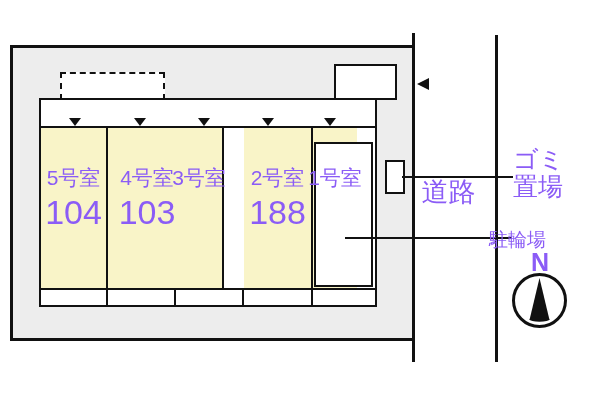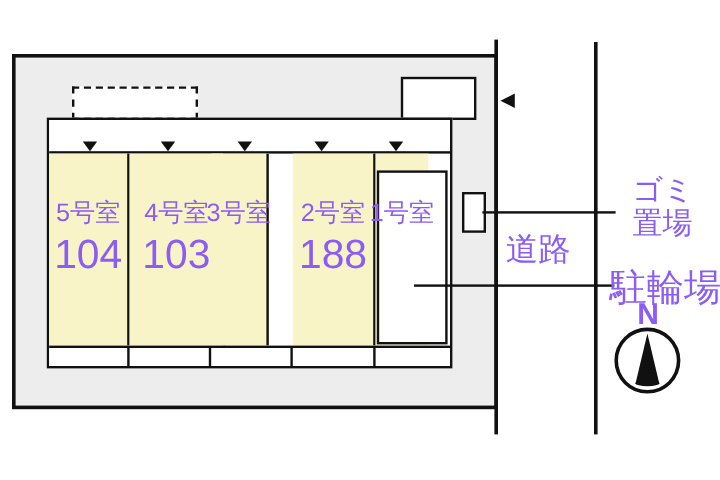--- a/index.html
+++ b/index.html
@@ -54,24 +54,24 @@
   .pointer.gomi{left:402px;top:176px;width:111px;}
   .pointer.bike{left:345px;top:237px;width:167px;}
 
   
   .entrance-arrow{left:417px;top:78px;width:0;height:0;
                   border-top:6px solid transparent;border-bottom:6px solid transparent;
                   border-right:12px solid var(--line,#111);z-index:4;}
 
   
   .lbl{z-index:6;white-space:nowrap;}
-  .road-label{left:415px;top:194px;width:67px;text-align:center;font-size:27px;line-height:29px;}
+  .road-label{left:415px;top:178px;width:67px;text-align:center;font-size:27px;line-height:29px;}
   .gomi-label{left:513px;top:146px;font-size:25px;line-height:27px;}
-  .gomi-label span{display:block;margin-left:14px;}
-  .bike-label{left:508px;top:226px;font-size:31px;line-height:27px;}
+  .gomi-label span{display:block;}
+  .bike-label{left:489px;top:226px;font-size:19px;line-height:27px;}
   .north-label{left:520px;top:249px;width:40px;text-align:center;
                font-size:25px;line-height:26px;font-weight:bold;}
 
   
   .compass{left:512px;top:273px;width:55px;height:55px;border:3px solid var(--line,#111);
            border-radius:50%;background:#fff;z-index:5;}
 </style>
 </head>
 <body>
 

